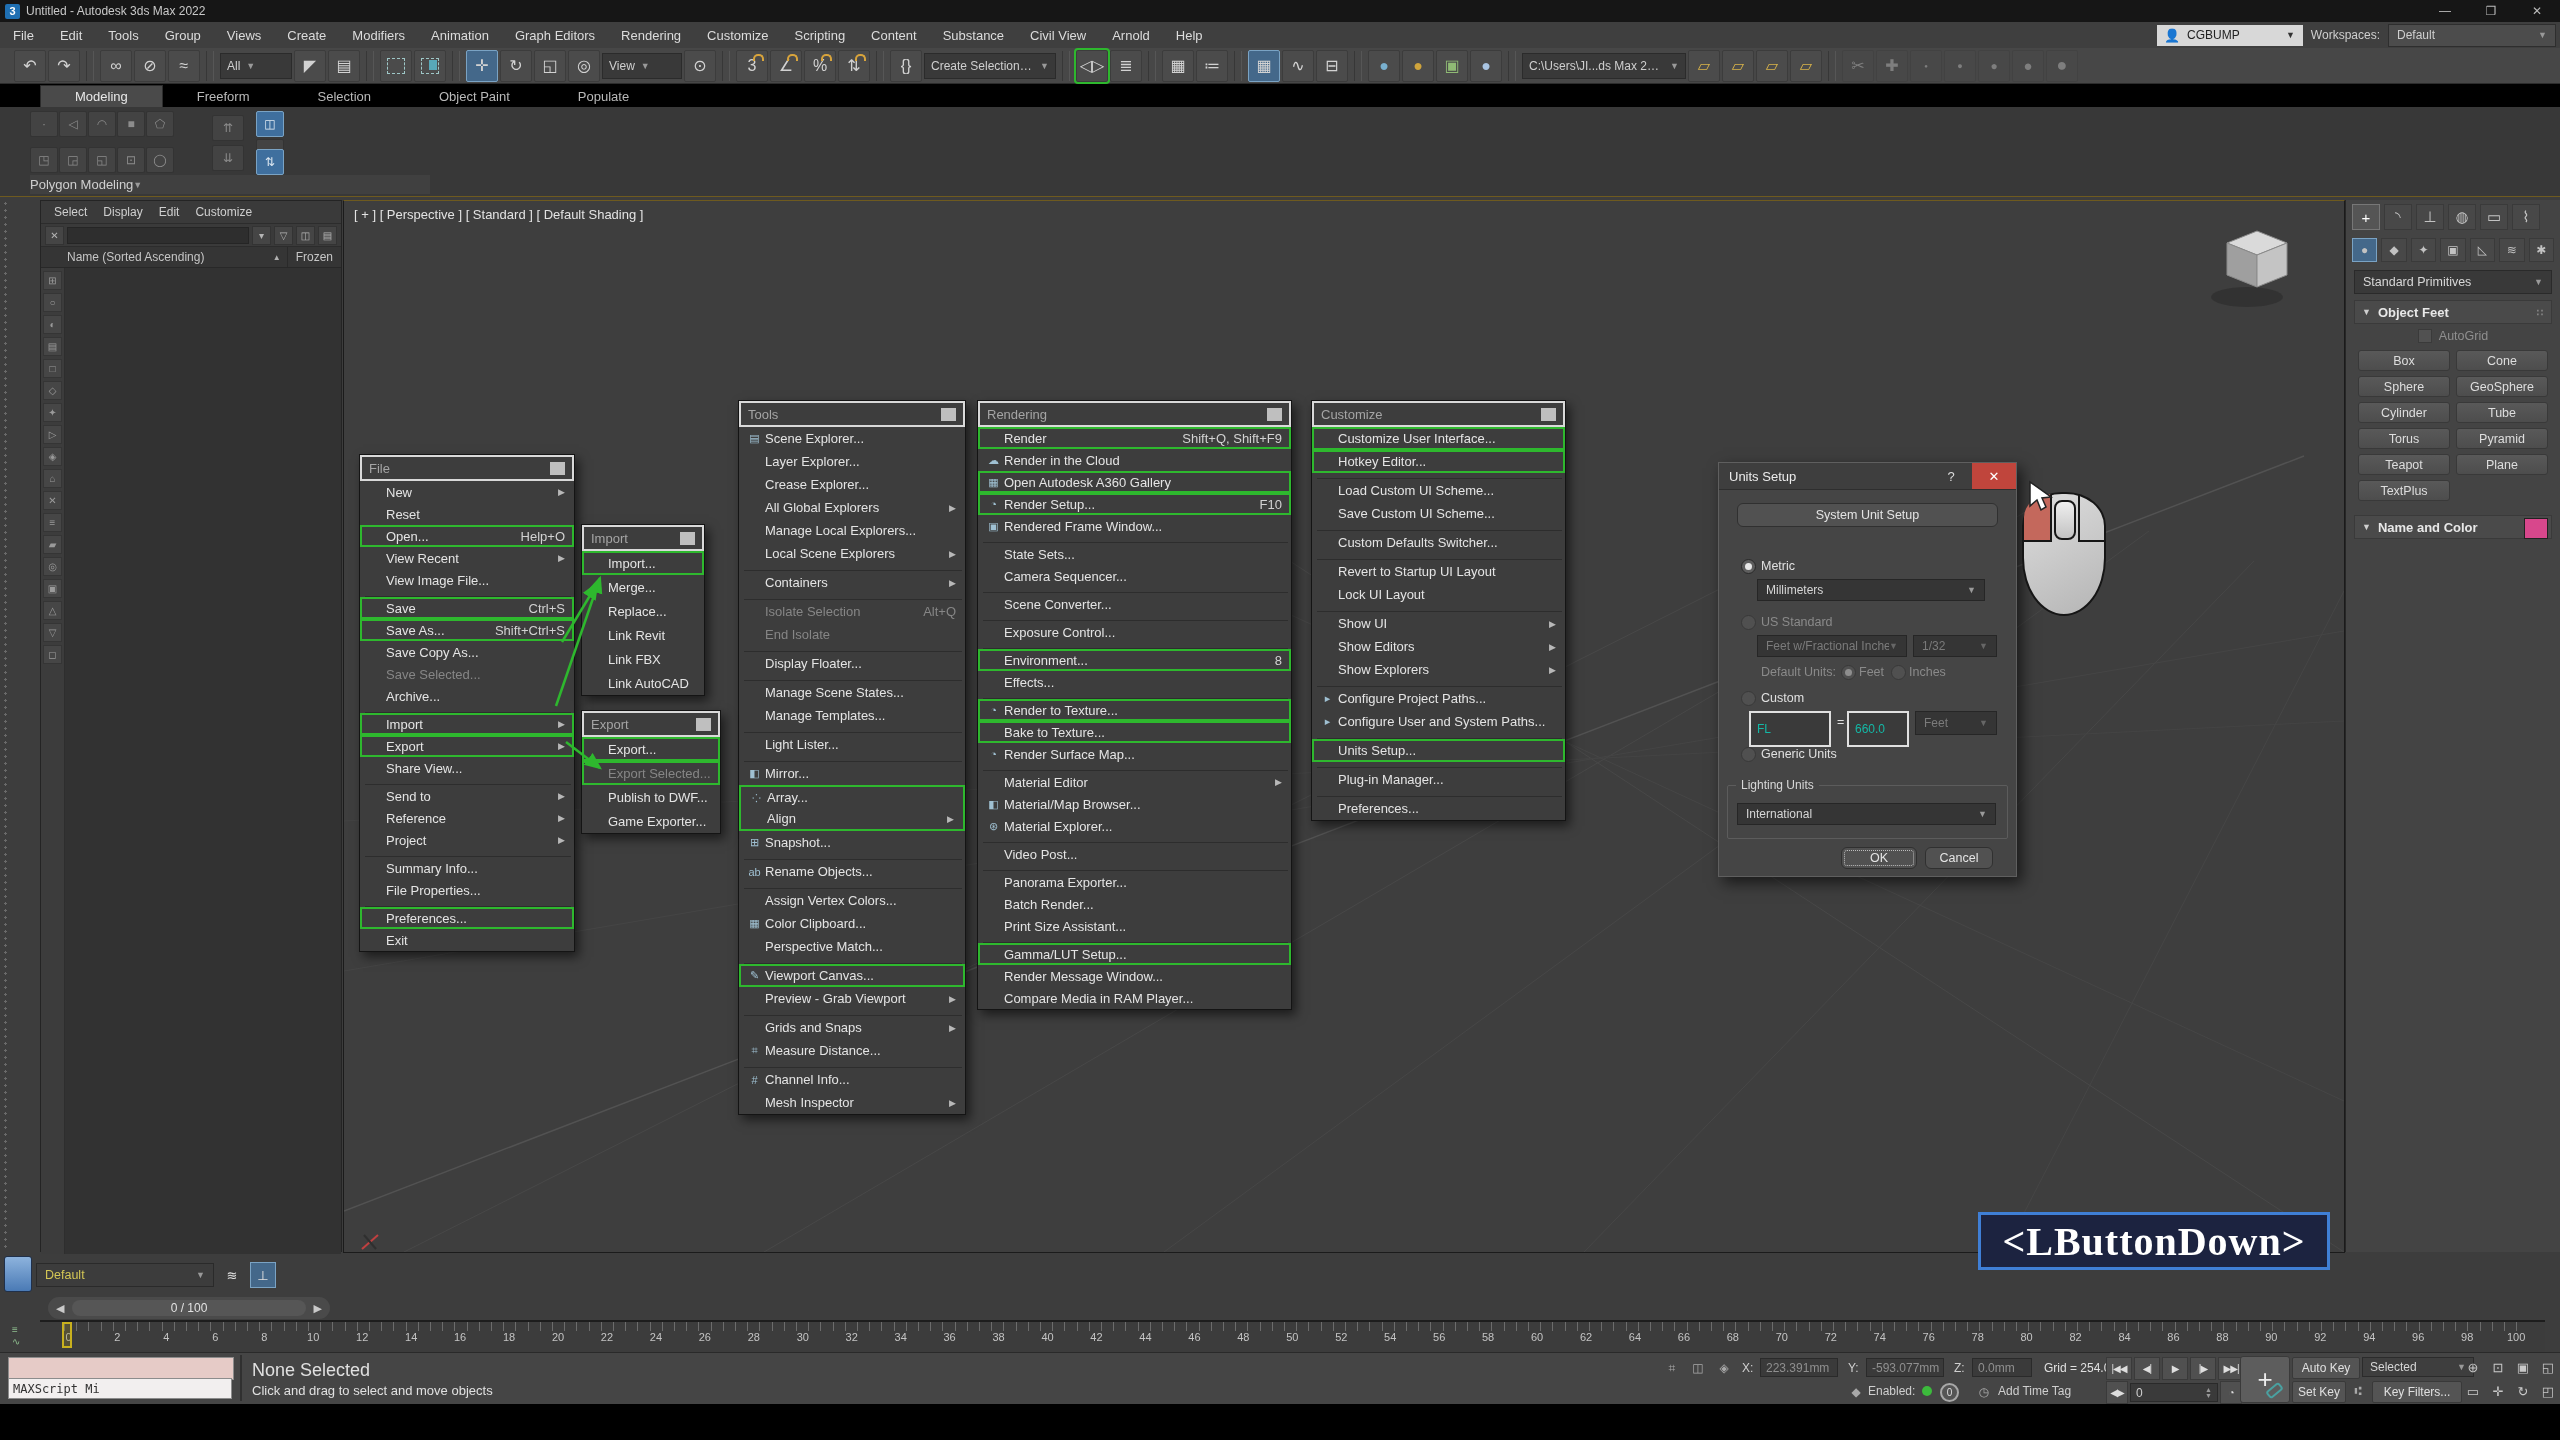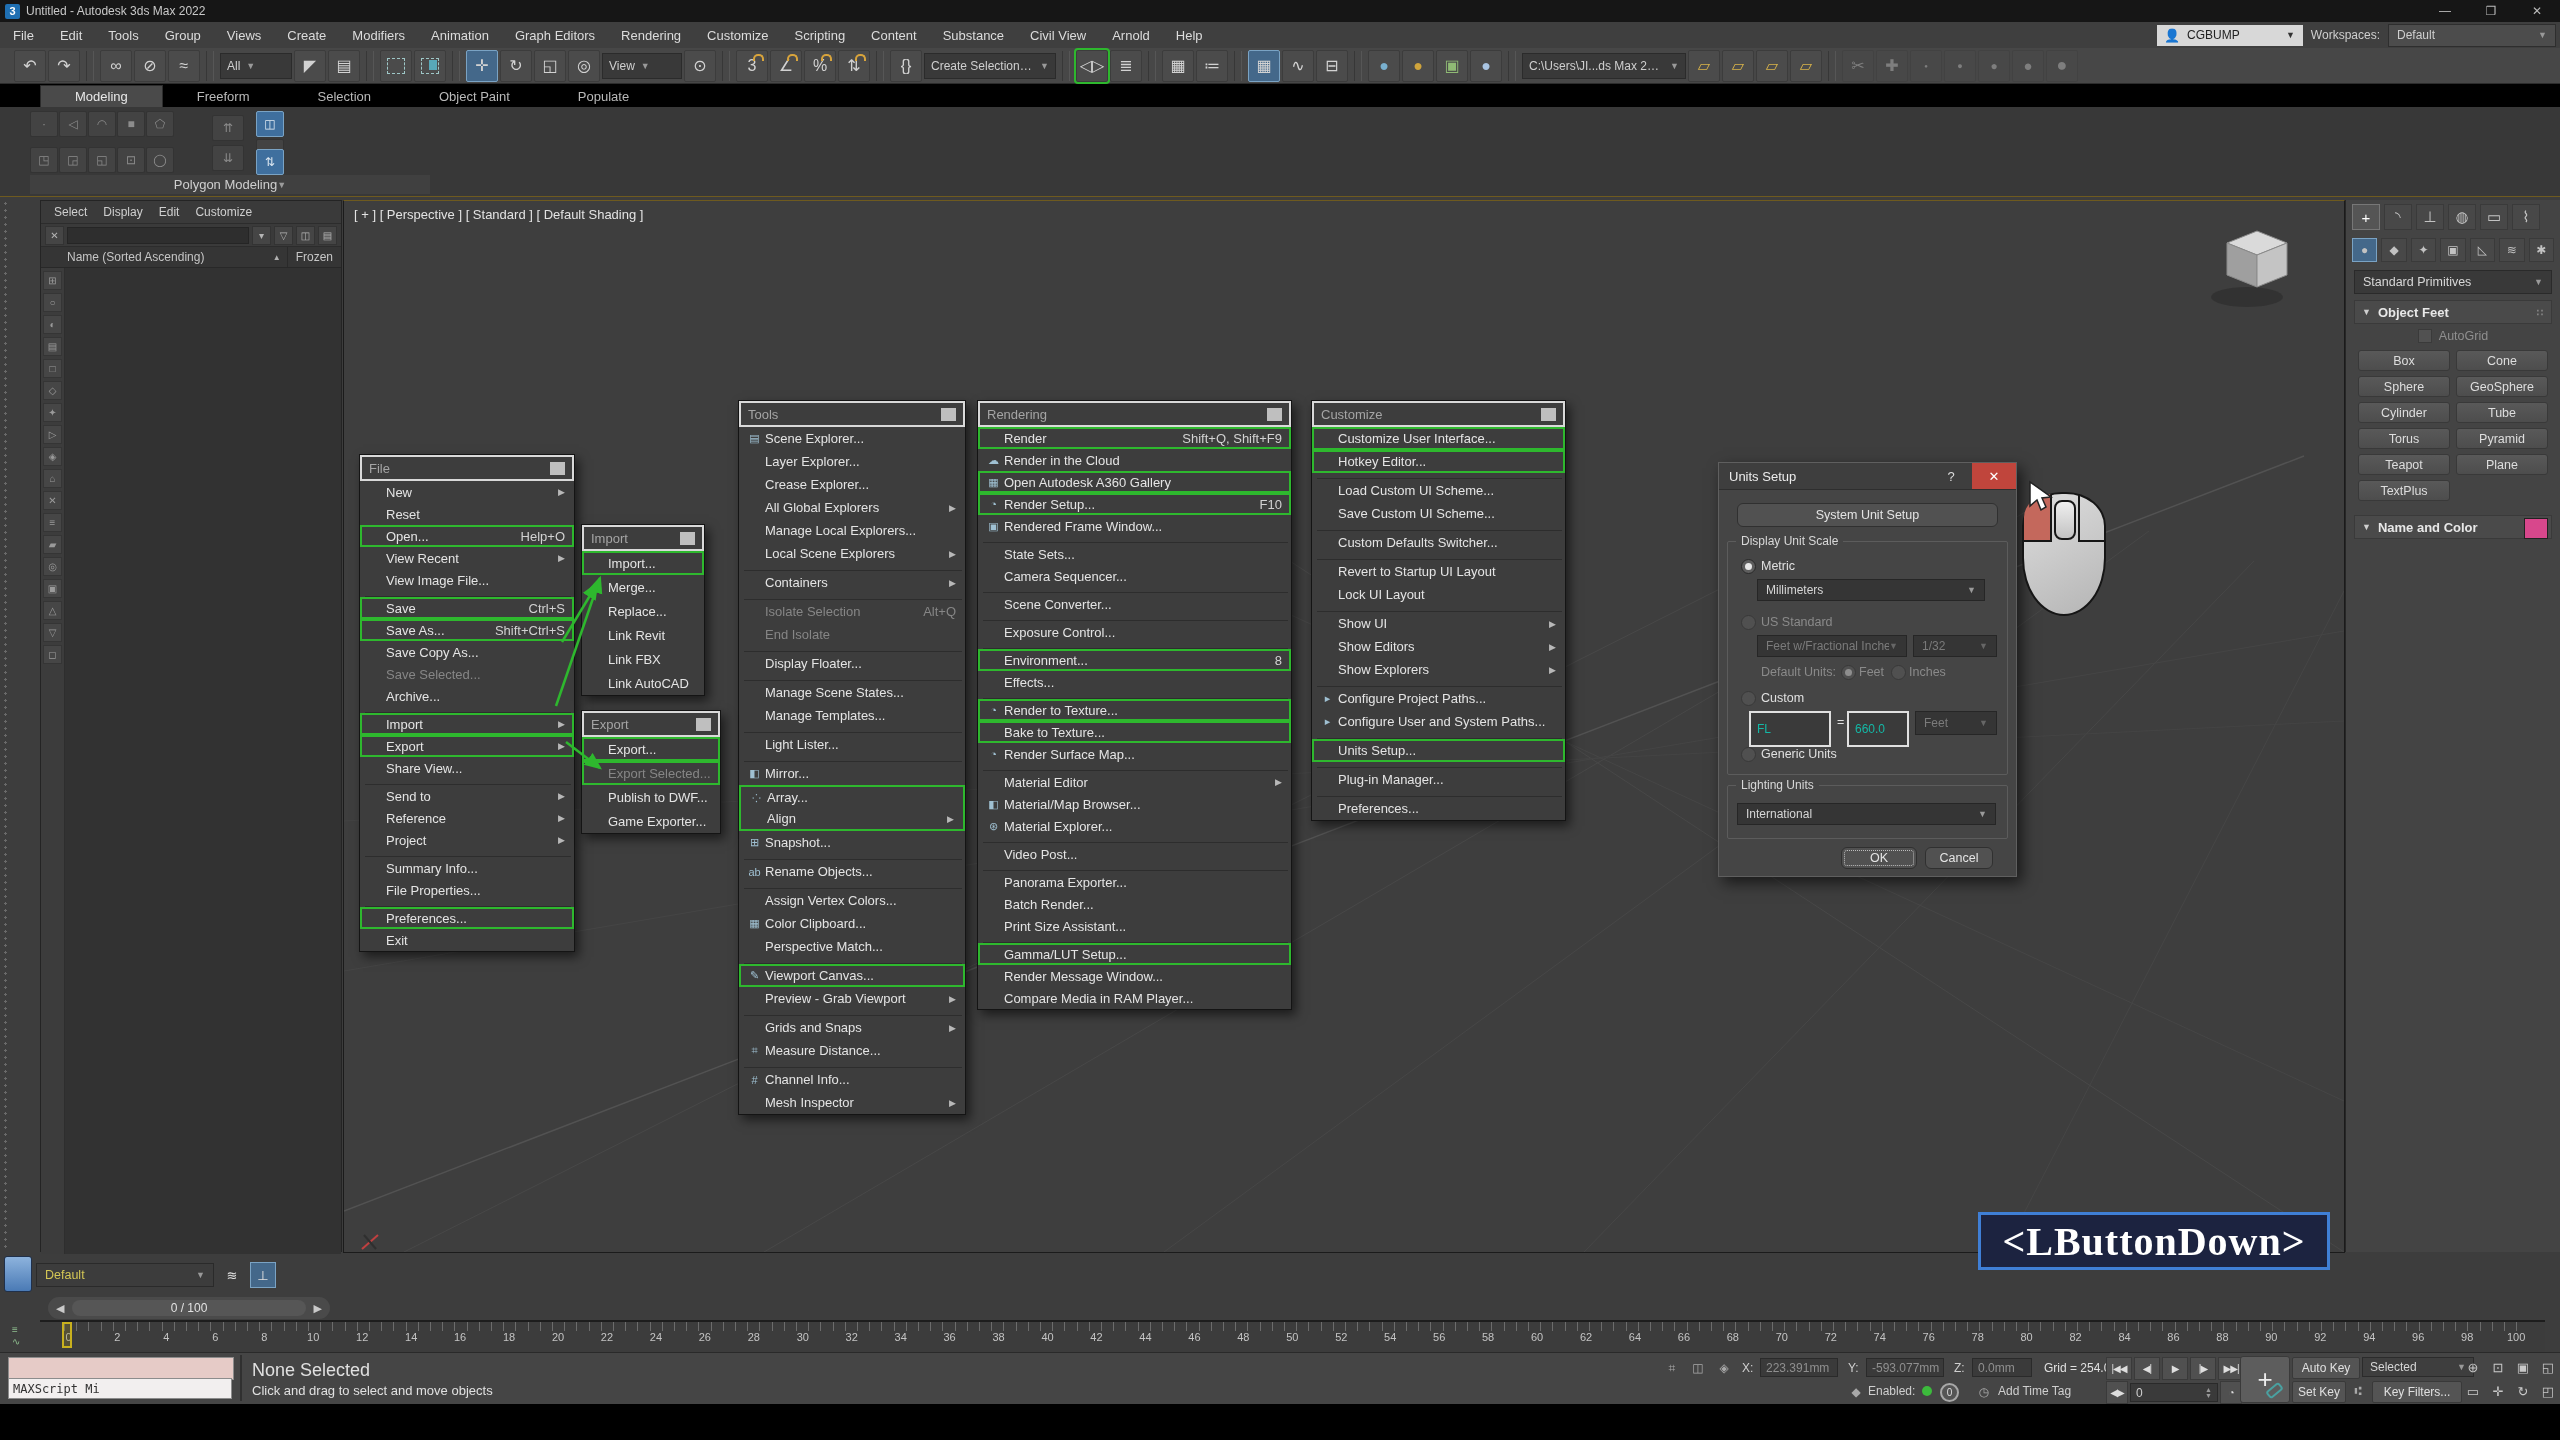--- a/index.html
+++ b/index.html
@@ -46,21 +46,21 @@
   
   #ribbontabs{left:0;top:84px;width:2560px;height:23px;background:#000000;display:flex;align-items:flex-end;padding-left:40px;box-sizing:border-box;}
   .rtab{padding:3px 34px;font-size:13px;color:#b9b9b9;}
   .rtab.act{background:#4a4a4a;color:#e8e8e8;border:1px solid #2c2c2c;border-bottom:none;}
   #ribbonbody{left:0;top:107px;width:2560px;height:89px;background:#383838;border-bottom:1px solid #6e5a1f;}
   #pmpanel{position:absolute;left:30px;top:4px;width:400px;height:62px;}
   .rbtn{position:absolute;width:26px;height:24px;background:#434343;border:1px solid #333;border-radius:2px;
     display:flex;align-items:center;justify-content:center;color:#8c8c8c;font-size:12px;}
   .rbtn.blue{background:#3f6f9e;border-color:#7aa3c4;color:#dfe9f2;}
   #pmlabel{position:absolute;left:30px;top:68px;width:400px;height:19px;background:#404040;display:flex;
-    align-items:center;justify-content:center;font-size:13px;color:#cfcfcf;}
+    align-items:center;font-size:13px;color:#cfcfcf;}
   
   #dockstrip{left:2px;top:200px;width:8px;height:1050px;background-image:radial-gradient(#6a6a6a 1px,transparent 1.4px);background-size:7px 7px;}
   #explorer{left:40px;top:200px;width:302px;height:1052px;background:#3a3a3a;border:1px solid #242424;box-sizing:border-box;}
   #exp-menu{height:22px;display:flex;align-items:center;gap:2px;padding:0 6px;border-bottom:1px solid #2c2c2c;}
   .expmi{font-size:12px;color:#cfcfcf;padding:0 7px;}
   #exp-tools{height:22px;display:flex;align-items:center;gap:3px;padding:0 4px;border-bottom:1px solid #2c2c2c;}
   .expti{width:17px;height:17px;background:#454545;border:1px solid #333;color:#b5b5b5;font-size:10px;
     display:flex;align-items:center;justify-content:center;}
   #exp-search{flex:1;height:15px;background:#2e2e2e;border:1px solid #252525;}
   #exp-header{height:20px;display:flex;align-items:center;background:#353535;border-bottom:1px solid #282828;font-size:12px;color:#c6c6c6;}
@@ -1137,23 +1137,20 @@
 
   <div id="unitsdlg">
     <div id="ud-title">
       <span>Units Setup</span>
     </div>
     <div id="ud-help">?</div>
     <div id="ud-close">✕</div>
 
     <div class="dbtn" style="left:18px;top:40px;width:261px;height:24px;">System Unit Setup</div>
 
-    <div class="grp" style="left:8px;top:78px;width:279px;height:232px;">
-      <span class="glab">Display Unit Scale</span>
-    </div>
     <span class="rad on" style="position:absolute;left:22px;top:96px;"></span>
     <span class="rlab" style="position:absolute;left:42px;top:96px;">Metric</span>
     <div class="dd" style="left:38px;top:116px;width:228px;">
       <span>Millimeters</span>
         <span class="ar">▼</span>
     </div>
     <span class="rad dis" style="position:absolute;left:22px;top:152px;"></span>
     <span class="rlab dis" style="position:absolute;left:42px;top:152px;">US Standard</span>
     <div class="dd dis" style="left:38px;top:172px;width:150px;">
       <span style="overflow:hidden;white-space:nowrap;">Feet w/Fractional Inches</span>

